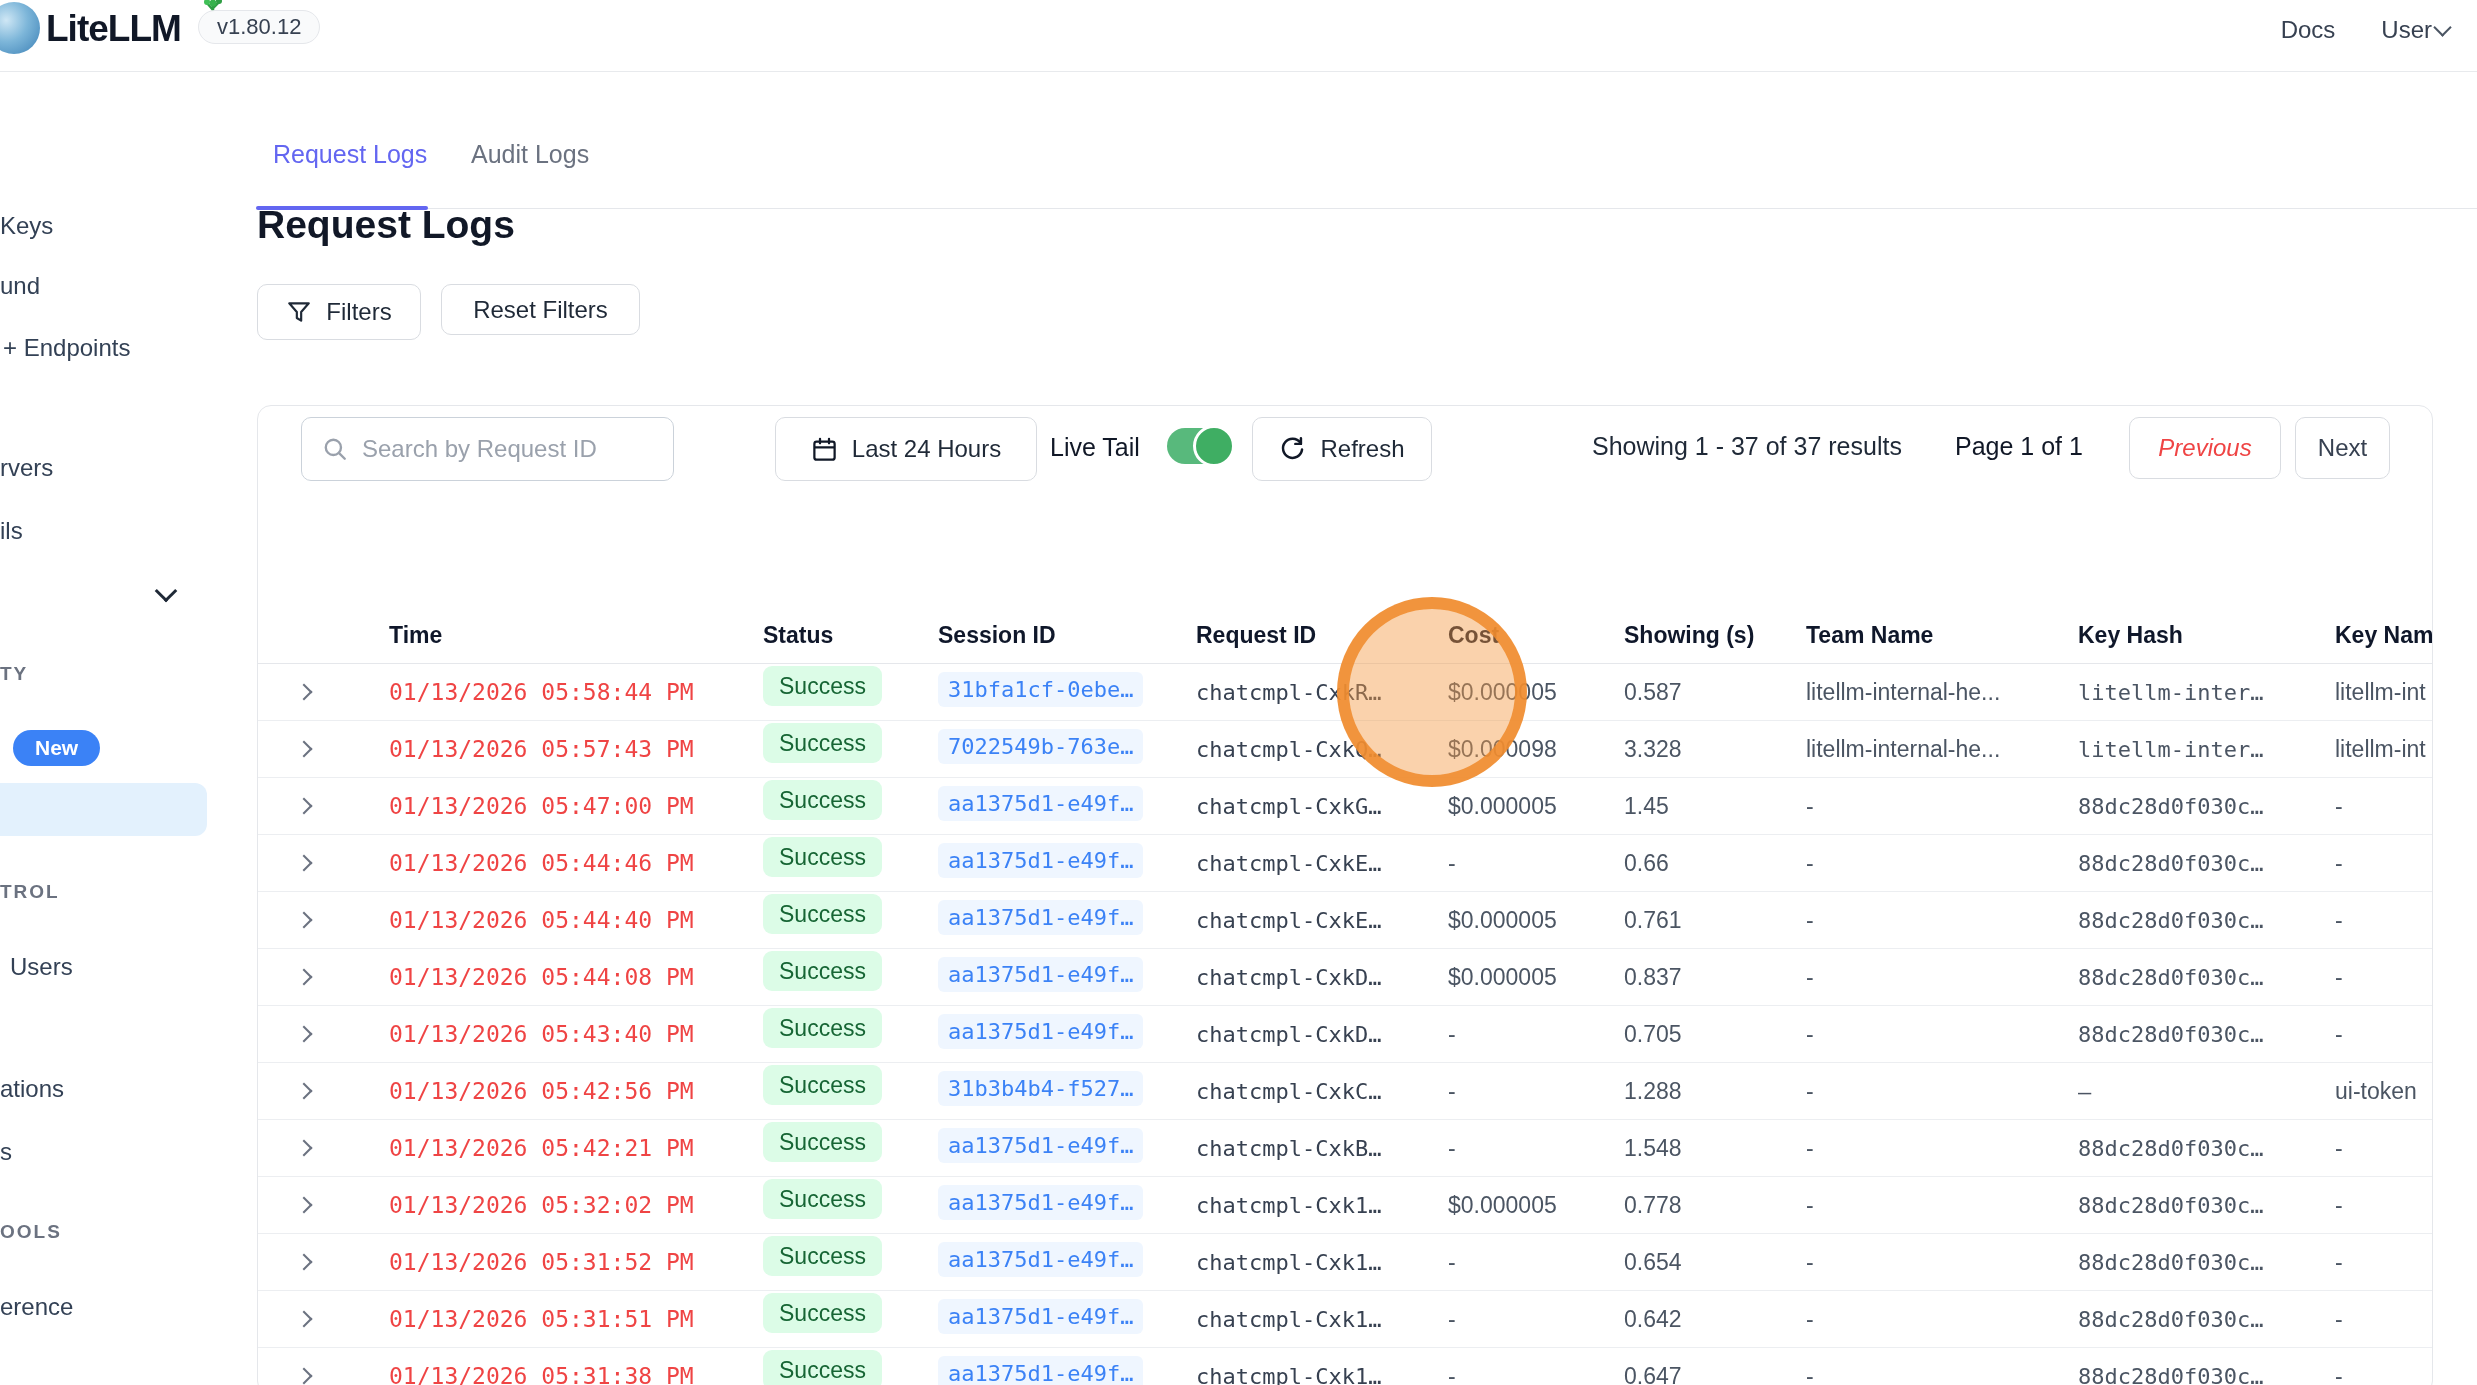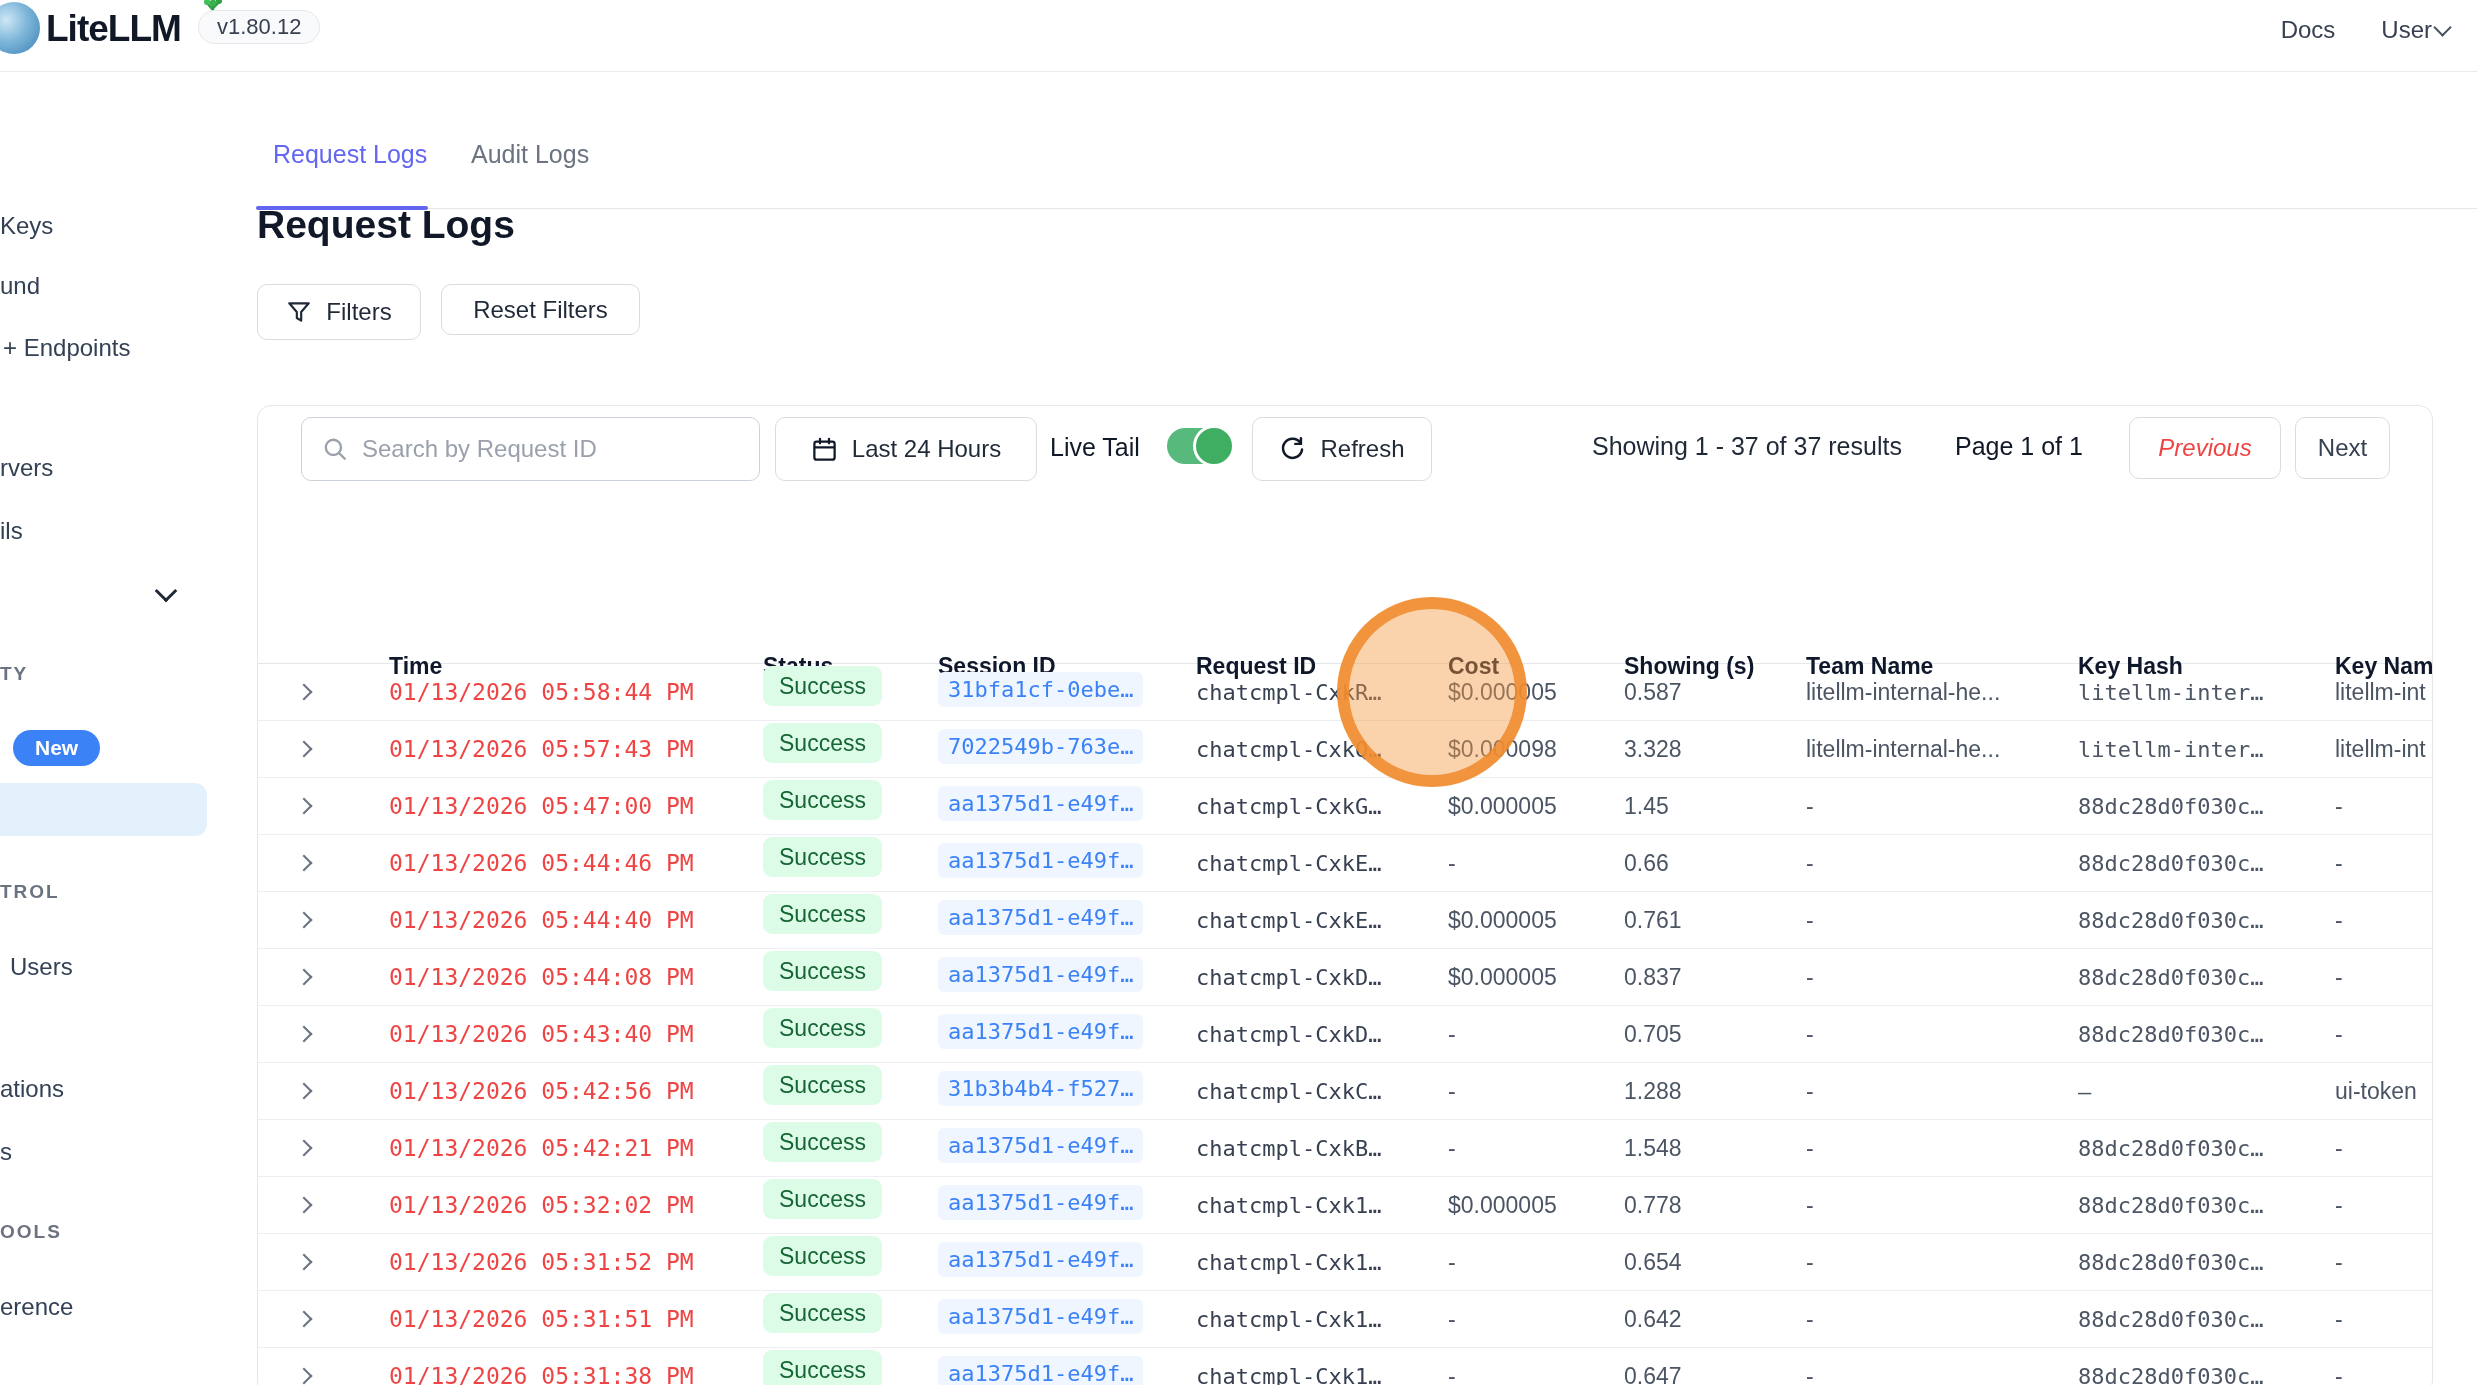--- a/index.html
+++ b/index.html
@@ -45,21 +45,21 @@
   .btn { background:#fff; border:1px solid #d9dce1; border-radius:10px; color:#1f2937;
          display:flex; align-items:center; justify-content:center; gap:14px; font-size:24px; }
   .btn-filters { position:absolute; left:257px; top:284px; width:164px; height:56px; }
   .btn-reset   { position:absolute; left:441px; top:284px; width:199px; height:51px; }
 
   
   .card { position:absolute; left:257px; top:405px; width:2176px; height:990px;
           border:1px solid #e5e7eb; border-radius:14px; background:#fff; overflow:hidden; }
 
   
-  .search-box { position:absolute; left:43px; top:11px; width:459px; height:64px;
+  .search-box { position:absolute; left:43px; top:11px; width:373px; height:64px;
           border:1px solid #cbd2da; border-radius:10px; background:#fff; display:flex; align-items:center;justify-content:flex-end; }
   .search-box svg { margin-left:20px; }
   .search-input { border:none; outline:none; flex:1; height:100%; font-size:24px; color:#374151;
           padding-left:14px; background:transparent; font-family:"Liberation Sans",sans-serif; }
   .search-input::placeholder { color:#9aa1ac; }
   .btn-range { position:absolute; left:517px; top:11px; width:262px; height:64px; }
   .livetail-label { position:absolute; left:792px; top:27px; font-size:25px; font-weight:500; color:#111827; }
   .toggle { position:absolute; left:909px; top:22px; width:66px; height:36px; border-radius:18px;
           background:#58b97c; }
   .toggle-knob { position:absolute; right:-2px; top:-3px; width:42px; height:42px; border-radius:50%;
@@ -71,21 +71,21 @@
   .btn-next { position:absolute; left:2037px; top:11px; width:95px; height:62px; color:#374151; }
 
   
   .banner { position:absolute; left:15px; top:100px; width:2146px; height:72px; background:#f0fdf4;
           border-radius:10px; }
   .banner-text { position:absolute; left:30px; top:20px; font-size:25px; color:#15803d; }
   .banner-stop { position:absolute; right:32px; top:20px; font-size:25px; color:#16a34a; cursor:pointer; }
 
   
   .thead { position:absolute; left:0; top:200px; width:2176px; height:58px; border-bottom:1px solid #e5e7eb; }
-  .th { position:absolute; top:16px; font-size:23px; font-weight:700; color:#0f172a; white-space:nowrap;margin-top:31px; }
+  .th { position:absolute; top:16px; font-size:23px; font-weight:700; color:#0f172a; white-space:nowrap; }
   #table-body { position:absolute; left:0; top:258px; width:2176px; }
   .trow { position:relative; width:2176px; height:57px; border-bottom:1px solid #eceef1; }
   .cell { position:absolute; top:50%; transform:translateY(-50%); white-space:nowrap; font-size:23px; color:#4b5563; }
   .chev { position:absolute; left:40px; top:22px; width:12px; height:12px;
           border-right:2.5px solid #6b7280; border-top:2.5px solid #6b7280; transform:rotate(45deg); }
   .col-time   { left:131px; }
   .col-status { left:505px; }
   .col-sess   { left:680px; }
   .col-req    { left:938px; }
   .col-cost   { left:1190px; }

